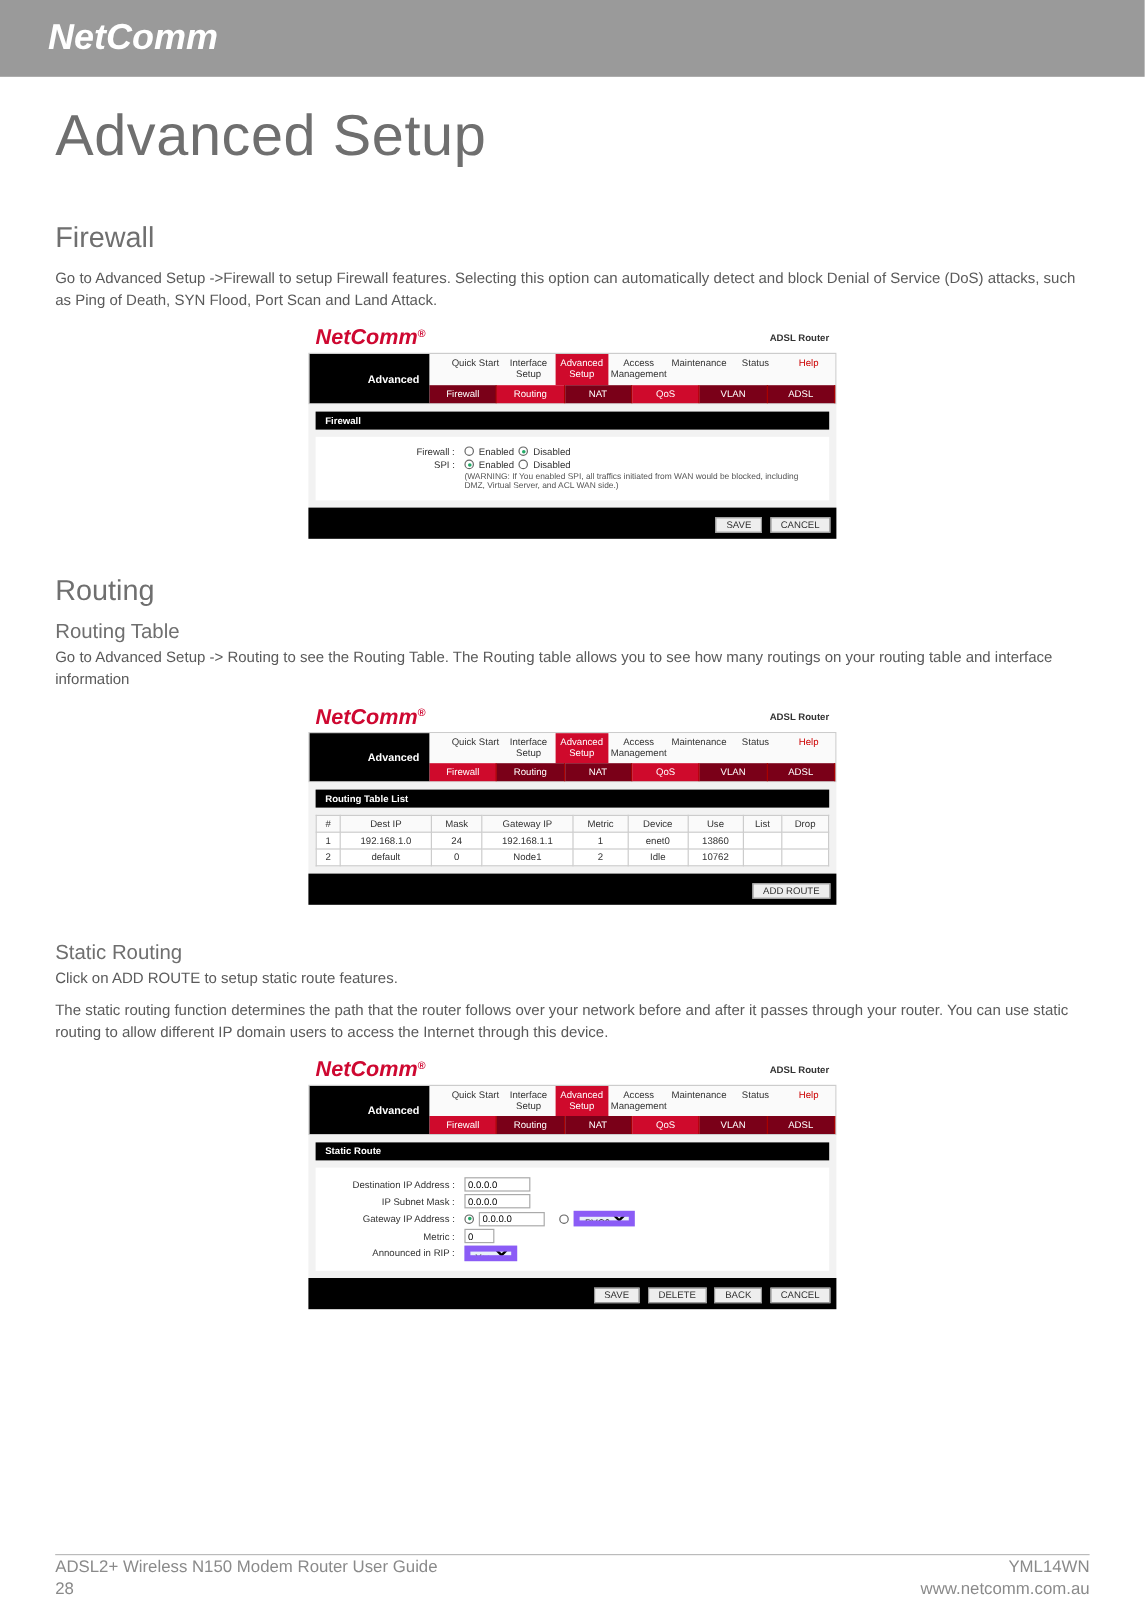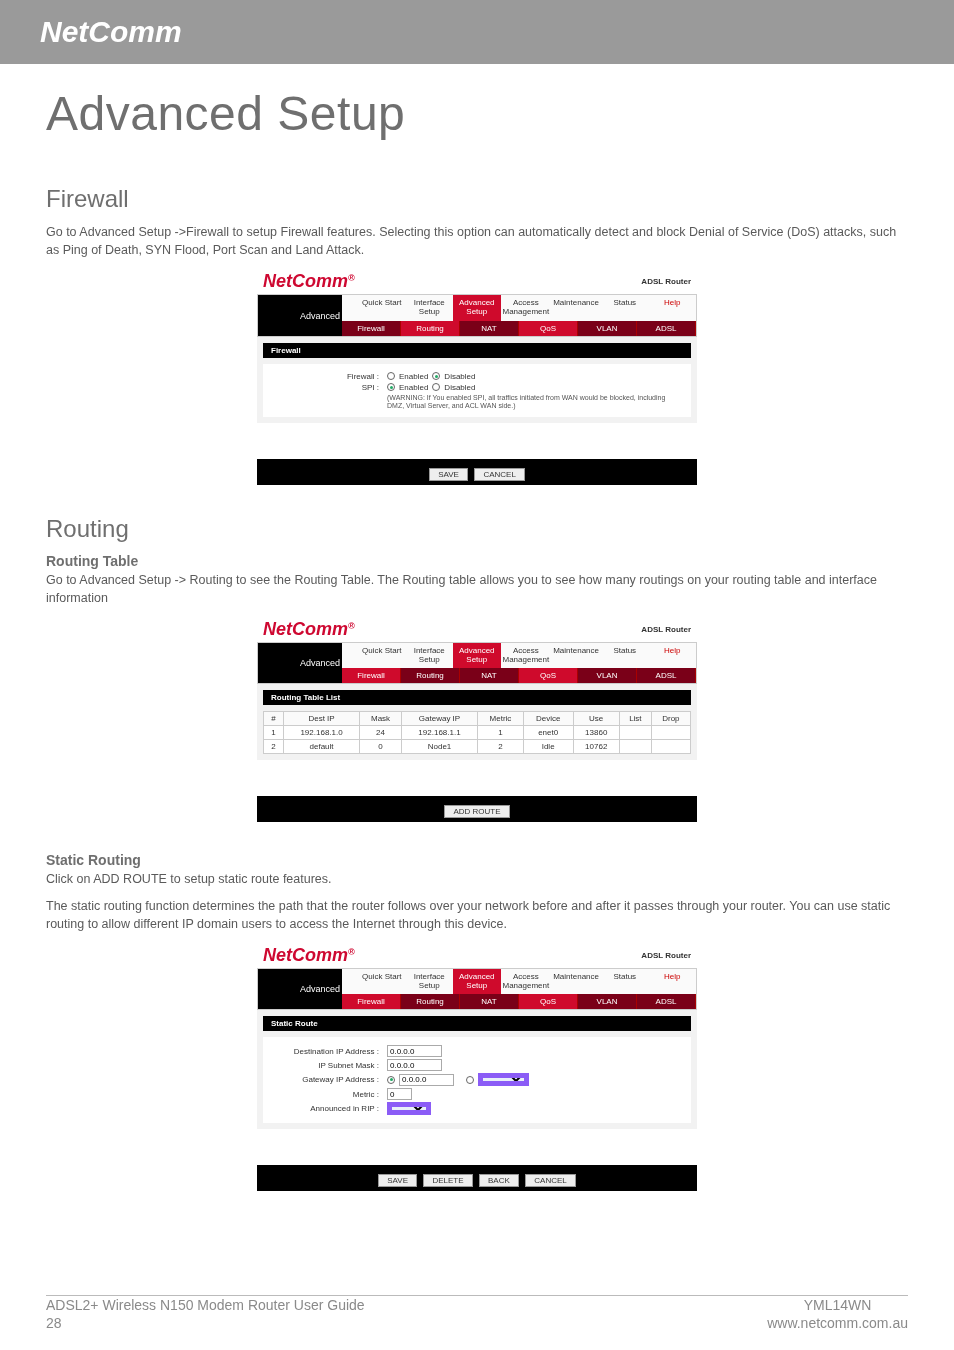--- a/index.html
+++ b/index.html
@@ -42,22 +42,22 @@
     color: #6f6f6f;
     margin: 0 0 10px 0;
   }
   p.body {
     font-size: 12.5px;
     line-height: 1.45;
     color: #5a5a5a;
     margin-bottom: 6px;
   }
   .strong-sub {
-    font-size: 14px;
-    font-weight: 700;
+    font-size: 17px;
+    font-weight: 400;
     color: #6f6f6f;
     margin: 4px 0 2px 0;
   }
   .screenshot {
     margin: 8px auto 30px auto;
     width: 440px;
   }
   .ss-logo-row {
     display:flex;
     align-items:center;
@@ -74,25 +74,25 @@
   .ss-adsl {
     font-size: 8px;
     color: #333;
     font-weight: bold;
   }
   .ss-top {
     display:flex;
     border: 1px solid #ccc;
   }
   .ss-left-col {
-    width: 84px;
+    width: 100px;
     background: #000;
     color:#fff;
     font-size: 9px;
-    font-weight: normal;
+    font-weight: bold;
     text-align:center;
     display:flex;
     align-items:center;
     justify-content:center;
     padding-left:40px;
   }
   .ss-right-col { flex:1; }
   .ss-tabs-row1 {
     display:flex;
     font-size:8px;
@@ -148,22 +148,21 @@
   .ss-form-lbl {
     width:110px;
     text-align:right;
     padding-right:4px;
   }
   .ss-form-val { flex:1; display:flex; align-items:center; gap:4px;}
   .ss-warn { font-size:7px; color:#555; margin-left:114px; line-height:1.2;}
   .ss-btn-row {
     background:#000;
     padding:4px;
-    text-align:center;
-    margin-top:36px;
+    text-align:right;
   }
   .ss-btn {
     display:inline-block;
     background:#eee;
     border:1px solid #999;
     font-size:8px;
     padding:1px 8px;
     color:#333;
     margin:0 1px;
   }
@@ -205,21 +204,21 @@
     left:46px;
     right:46px;
     border-top:1px solid #bbb;
     padding-top:0;
     display:flex;
     justify-content:space-between;
     font-size:14px;
     color:#8a8a8a;
   }
   .footer .left, .footer .right { line-height:1.3; }
-  .footer .right { text-align:center; }
+  .footer .right { text-align:right; }
 </style>
 </head>
 <body>
 
 <div class="header-band">
   <span class="brand-logo">NetComm</span>
 </div>
 
 <div class="content">
 

